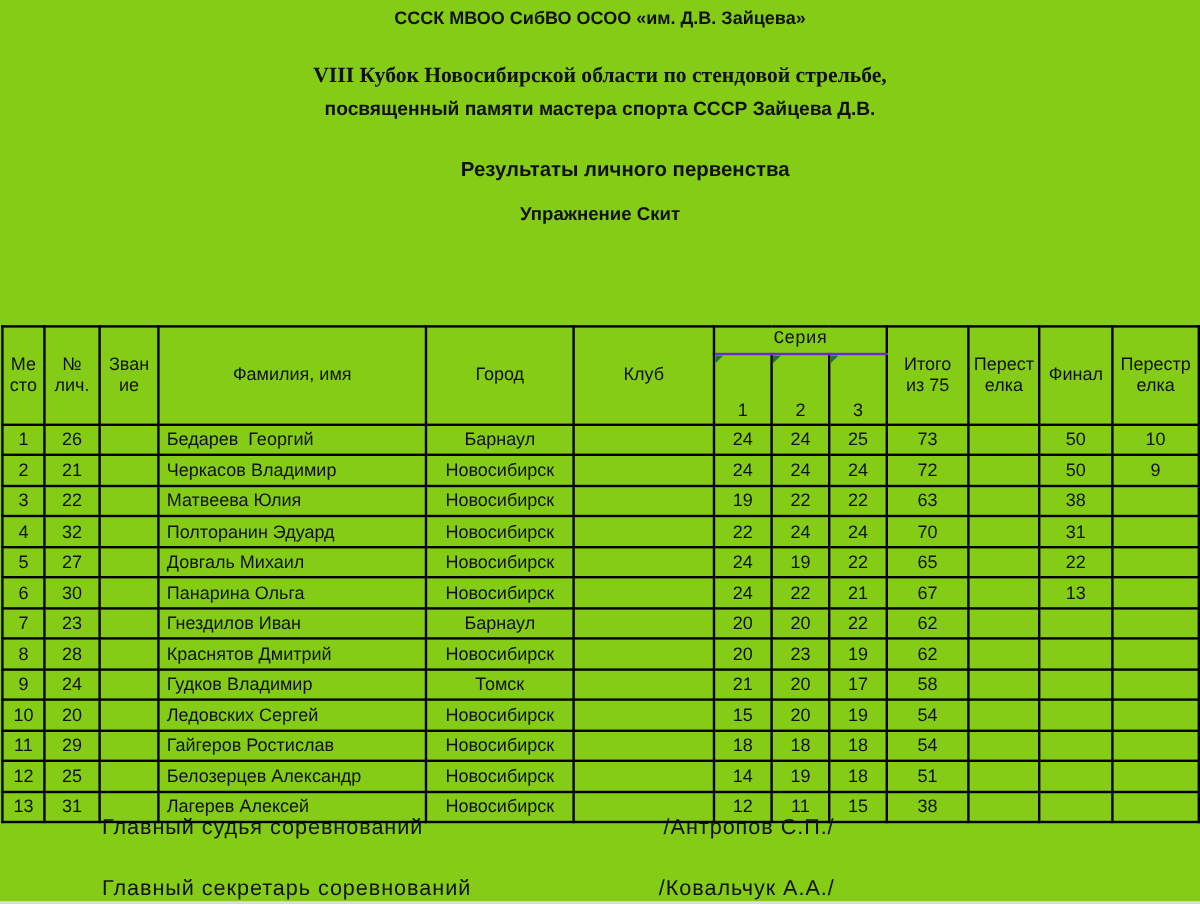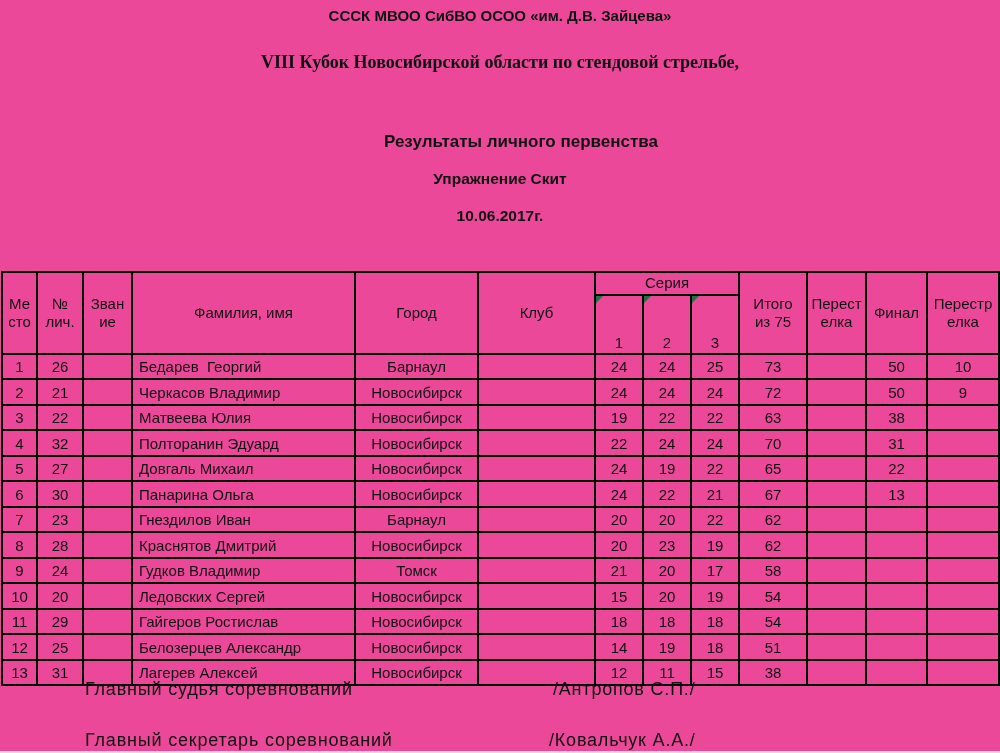--- a/index.html
+++ b/index.html
@@ -1,17 +1,17 @@
 <!DOCTYPE html>
 <html lang="ru" style="--flag: #1e7145;"><head>
 <meta charset="utf-8">
 <style>
   html,body { margin:0; padding:0; background:#ffffff; }
   .page {
-    position:relative; width:1000px; height:753px; background:#ec4899;
+    position:relative; width:1000px; height:753px; background:#84cc16;
     font-family:"Liberation Sans", sans-serif; color:#111; overflow:hidden;
   }
   .hline { position:absolute; left:0; width:100%; text-align:center; font-weight:bold; white-space:nowrap; }
   .org       { top:7px;   font-size:15px; }
   .title1    { top:52px;  font-size:18px; font-family:"Liberation Serif", serif; }
   .title2    { top:83px;  font-size:16px; }
   .results   { top:132px; font-size:17px;padding-left:21px; }
   .exercise  { top:170px; font-size:15.5px; }
   .date      { top:207px; font-size:15.5px; }
   .category  { top:246px; font-size:15.5px; }
@@ -22,21 +22,21 @@
   }
   .results-table th, .results-table td {
     border:2px solid #000; padding:0 3px; font-weight:normal;
     text-align:center; vertical-align:middle; overflow:hidden;
   }
   .results-table th { white-space:pre-line; line-height:1.22; padding:1px 2px; }
   tr.hrow1 { height:23px; }
   tr.hrow2 { height:24px; }
   tbody tr { height:25.5px; }
   td.col-name { text-align:left; padding-left:6px; white-space:pre;border-radius:11px; }
-  th.seria-head { border-bottom:2px solid #000000; }
+  th.seria-head { border-bottom:2px solid #6d28d9;font-family:Liberation Mono, monospace; }
   th.seria-sub  { border-top:2px solid #a8a8a8; position:relative; }
   .tri {
     position:absolute; top:0; left:0; width:7px; height:7px;
     background:var(--flag,#1e7145);
     clip-path:polygon(0 0, 100% 0, 0 100%);
   }
 
   .sig-label, .sig-value { position:absolute; font-size:18px; letter-spacing:0.8px; white-space:nowrap; }
   .sig-row1 .sig-label { left:85px;  top:679px; }
   .sig-row1 .sig-value { left:553px; top:679px; }
@@ -45,23 +45,23 @@
 
   .bottom-edge { position:absolute; left:0; bottom:0; width:100%; height:2px; background:#dcdcdc; }
 </style>
 </head>
 <body>
 
 <div class="page">
 
   <div class="hline org">СССК МВОО СибВО ОСОО «им. Д.В. Зайцева»</div>
   <div class="hline title1">VIII Кубок Новосибирской области по стендовой стрельбе,</div>
+  <div class="hline title2">посвященный памяти мастера спорта СССР Зайцева Д.В.</div>
   <div class="hline results">Результаты личного первенства</div>
   <div class="hline exercise">Упражнение Скит</div>
-  <div class="hline date">10.06.2017г.</div>
 
   <table class="results-table">
     <colgroup>
       <col style="width:35px">
         <col style="width:46px">
         <col style="width:49px">
       <col style="width:223px">
         <col style="width:123px">
         <col style="width:117px">
       <col style="width:48px">

